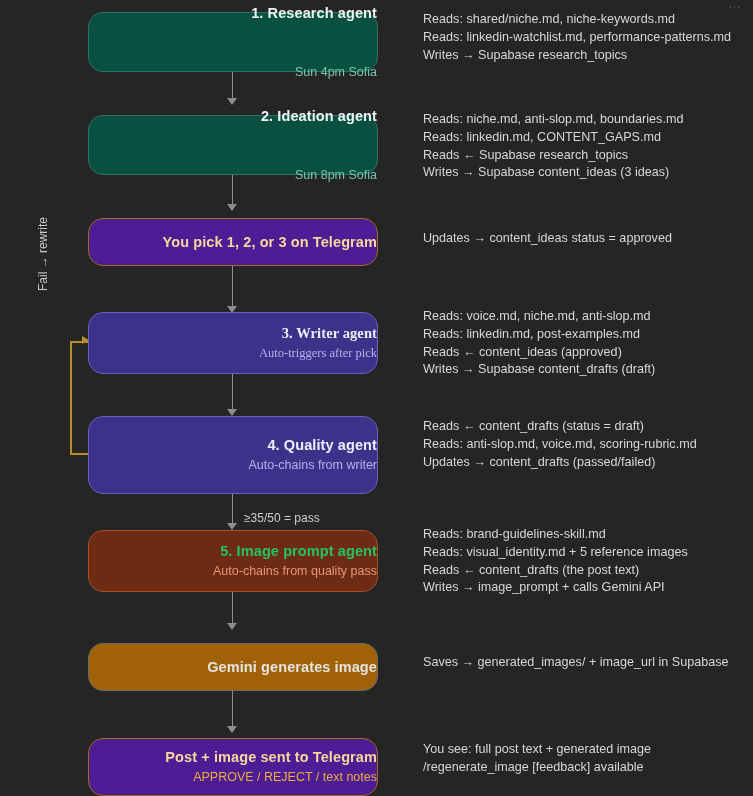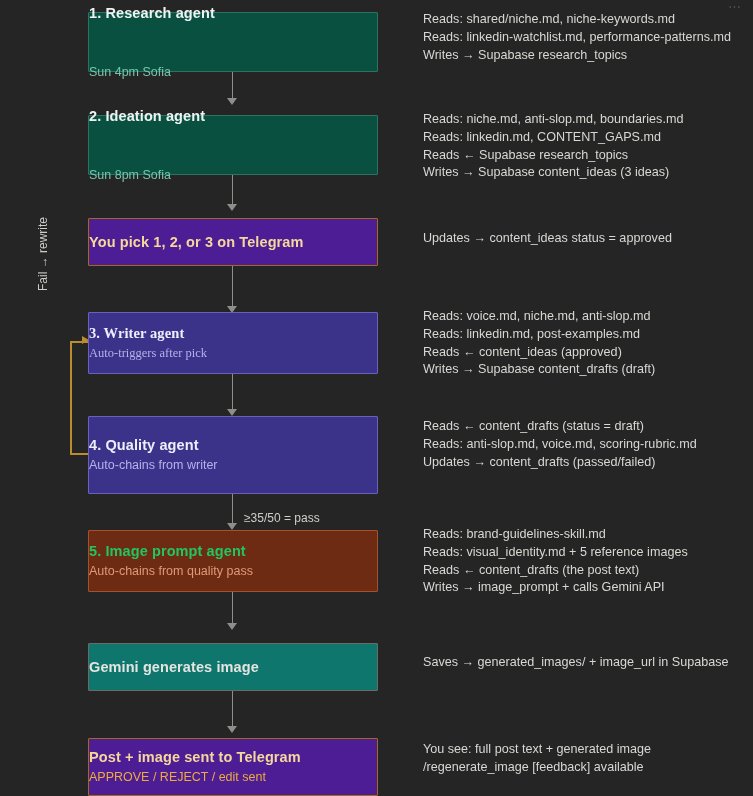--- a/index.html
+++ b/index.html
@@ -32,24 +32,24 @@
     line-height: 14px;
     user-select: none;
   }
 
   
   .node {
     position: absolute;
     left: 88px;
     width: 290px;
     box-sizing: border-box;
-    border-radius: 1px;
+    border-radius: 15px;
     display: flex;
     flex-direction: column;
-    align-items: flex-start;
+    align-items: flex-end;
     justify-content: center;
     text-align: center;
     border: 1px solid rgba(255,255,255,0.16);
   }
   .node .title {
     font-size: 14.5px;
     font-weight: bold;
     line-height: 19px;
     letter-spacing: 0.1px;
   }
@@ -68,21 +68,21 @@
   .n-brown .sub   { color: #edac3d; }
 
   .n-purple     { background: #3b338a; border-color: #6a61bd; }
   .n-purple .title { color: #eeeefb; }
   .n-purple .sub   { color: #b6b1ea; }
 
   .n-rust       { background: #6e2b13; border-color: #a4512c; }
   .n-rust .title { color: #22c55e; }
   .n-rust .sub   { color: #e09877; }
 
-  .n-gray       { background: #0f766e; border-color: #6a6b66; }
+  .n-gray       { background: #a16207; border-color: #6a6b66; }
   .n-gray .title { color: #e4e4e0; }
 
   
   .conn {
     position: absolute;
     left: 232px;
     width: 1px;
     background: #8e8f8a;
   }
   .arrowhead {
@@ -260,20 +260,20 @@
 
   <div class="node n-gray" style="top:643px; height:48px;">
     <div class="title">Gemini generates image</div>
   </div>
   <div class="notes" style="top:654px;">
     <div>Saves → generated_images/ + image_url in Supabase</div>
   </div>
 
   <div class="node n-brown" style="top:738px; height:58px;">
     <div class="title">Post + image sent to Telegram</div>
-    <div class="sub">APPROVE / REJECT / edit sent</div>
+    <div class="sub">APPROVE / REJECT / text notes</div>
   </div>
   <div class="notes" style="top:741px;">
     <div>You see: full post text + generated image</div>
     <div>/regenerate_image [feedback] available</div>
   </div>
 
 </div>
 
 </body></html>

